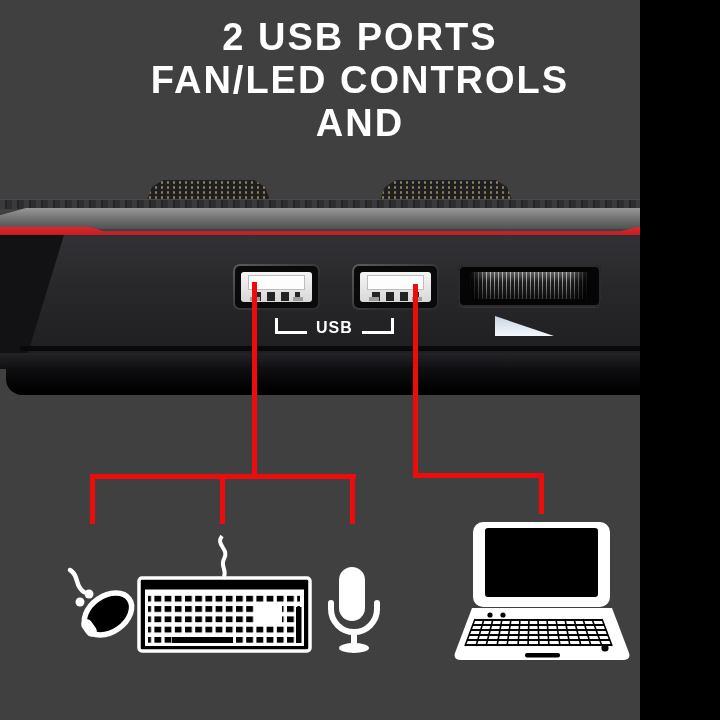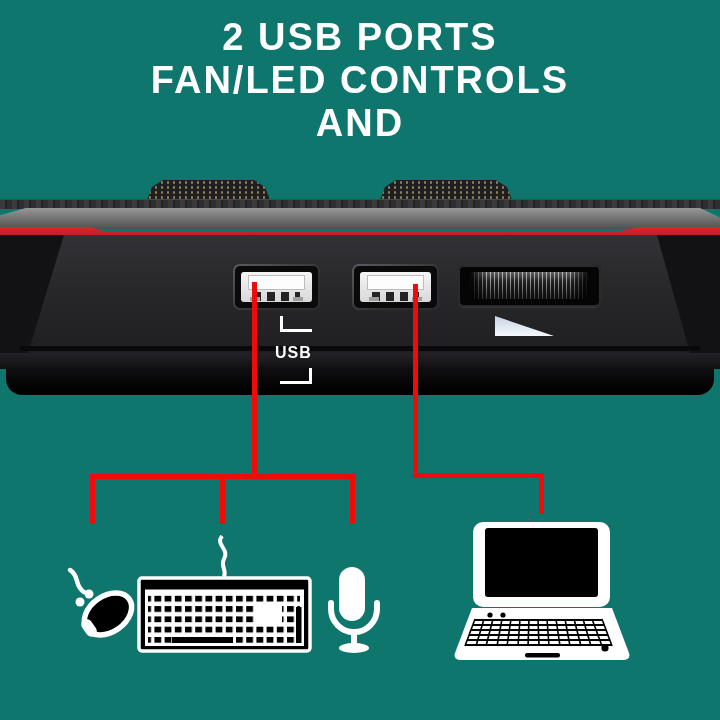--- a/index.html
+++ b/index.html
@@ -1,16 +1,16 @@
 <!DOCTYPE html>
 <html><head>
 <meta charset="utf-8">
 <style>
   html,body{margin:0;padding:0;background:#000;}
-  .stage{position:relative;width:720px;height:720px;background:#0f766e;overflow:hidden;
+  .stage{position:relative;width:640px;height:720px;background:#404040;overflow:hidden;
          font-family:"Liberation Sans",sans-serif;}
   
   .title{position:absolute;left:0;top:16px;width:720px;text-align:center;color:#fff;
          font-weight:700;font-size:38px;line-height:43px;letter-spacing:2px;}
   
   .photo{position:absolute;left:0;top:177px;width:720px;height:220px;z-index:1;}
   .mesh-tab{position:absolute;top:3px;height:20px;background-color:#1f1f22;
     background-image:radial-gradient(circle,#8d8057 0 1px,transparent 1.5px);
     background-size:6px 5px;
     clip-path:polygon(16px 0,calc(100% - 16px) 0,calc(100% - 5px) 35%,100% 100%,0 100%,5px 35%);}
@@ -47,21 +47,21 @@
   .wheel{position:absolute;left:458px;top:88px;width:143px;height:42px;background:#050506;
     border-radius:6px;box-shadow:inset 0 0 0 2px #2b2b2e,0 1px 0 #38383b;}
   .wheel-ribs{position:absolute;left:12px;right:12px;top:7px;bottom:8px;border-radius:4px;
     background:
       linear-gradient(90deg,rgba(0,0,0,.95),rgba(0,0,0,0) 14%,rgba(0,0,0,0) 84%,rgba(0,0,0,.95)),
       linear-gradient(180deg,rgba(255,255,255,.30),rgba(255,255,255,0) 35%,rgba(0,0,0,.55) 92%),
       repeating-linear-gradient(90deg,#999 0 1.5px,#1f1f1f 1.5px 4px);}
   .wheel-triangle{position:absolute;left:495px;top:139px;width:59px;height:20px;
     background:linear-gradient(180deg,#c9d4e2,#f4f8fd);clip-path:polygon(0 0,100% 100%,0 100%);}
   
-  .usb-label{position:absolute;left:275px;top:139px;display:flex;align-items:flex-end;gap:9px;flex-direction:column;}
+  .usb-label{position:absolute;left:275px;top:139px;display:flex;align-items:flex-end;gap:9px;}
   .brk{width:29px;height:13px;border-bottom:3px solid #fff;}
   .brk-l{border-left:3px solid #fff;}
   .brk-r{border-right:3px solid #fff;}
   .usb-text{color:#fff;font-weight:700;font-size:16px;letter-spacing:1px;transform:translateY(3px);}
   
   .rl{position:absolute;background:#ed0b0b;z-index:6;}
   
   .icon{position:absolute;z-index:3;}
   .ic-mouse{left:58px;top:560px;width:84px;height:84px;}
   .ic-kbd{left:134px;top:534px;width:186px;height:122px;}

